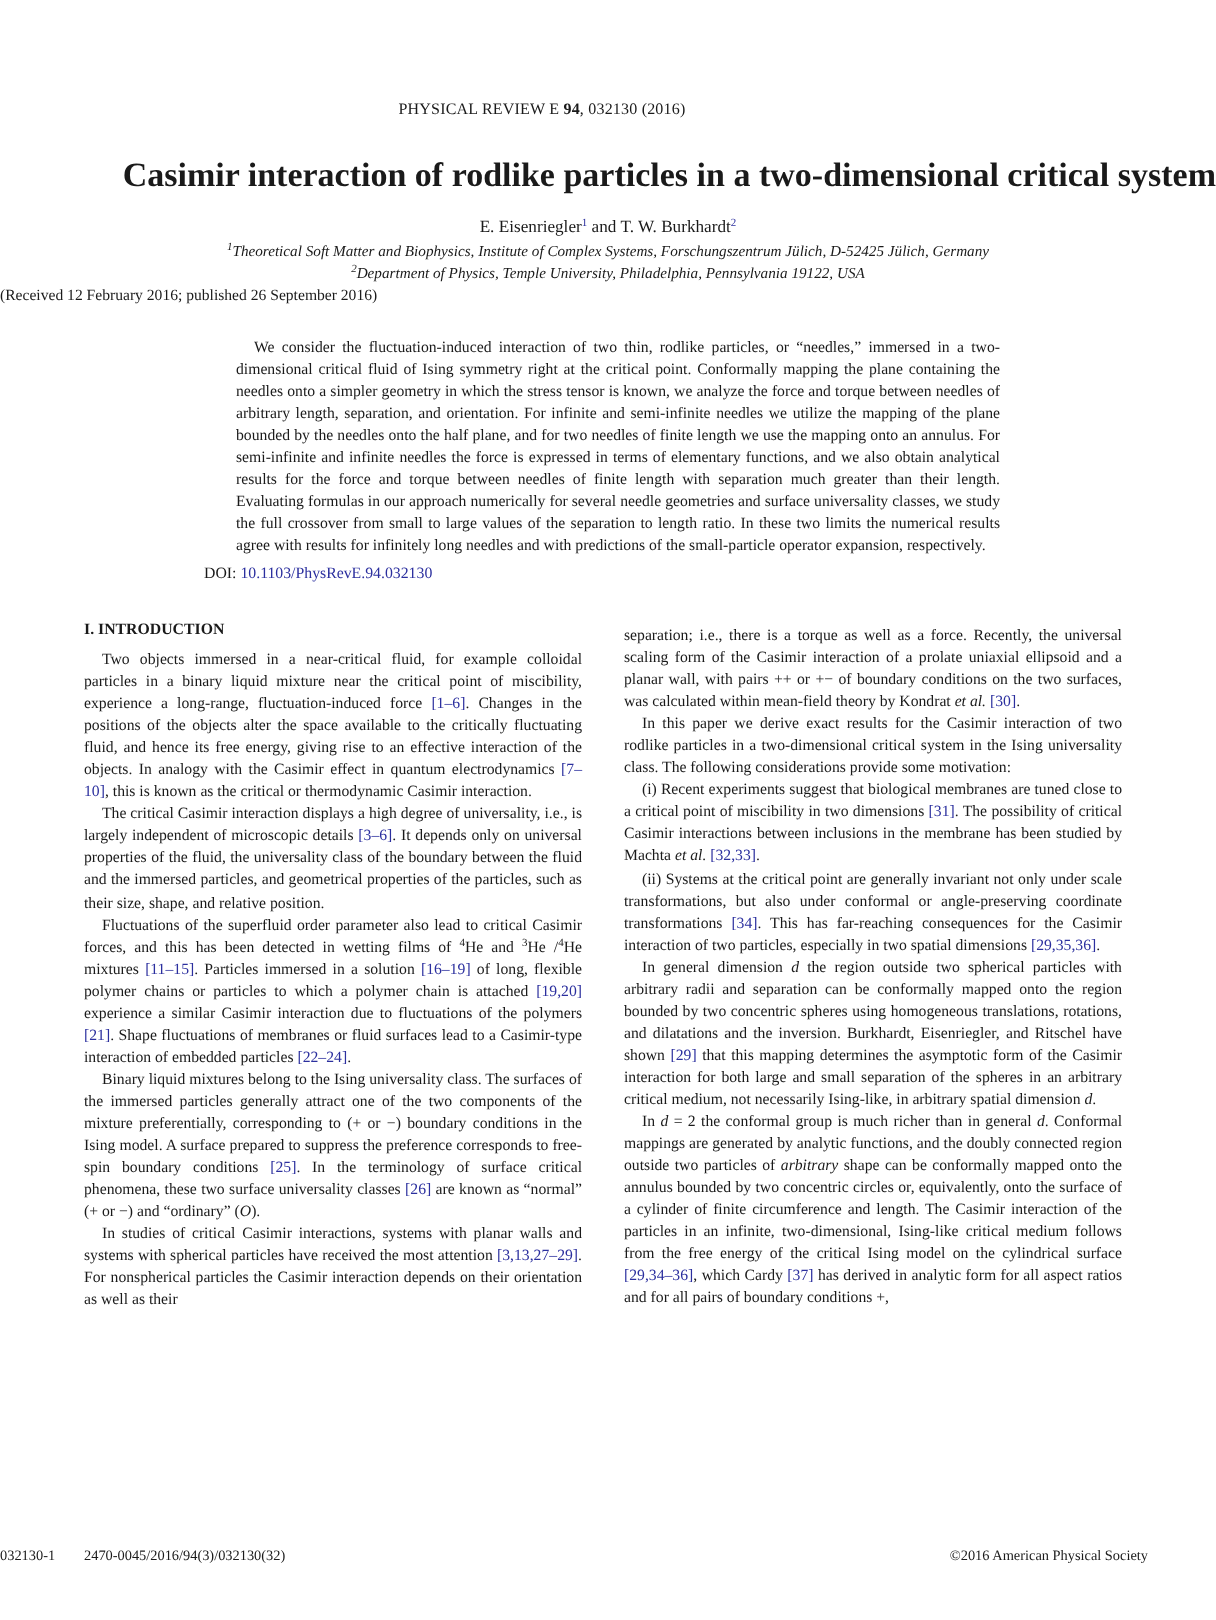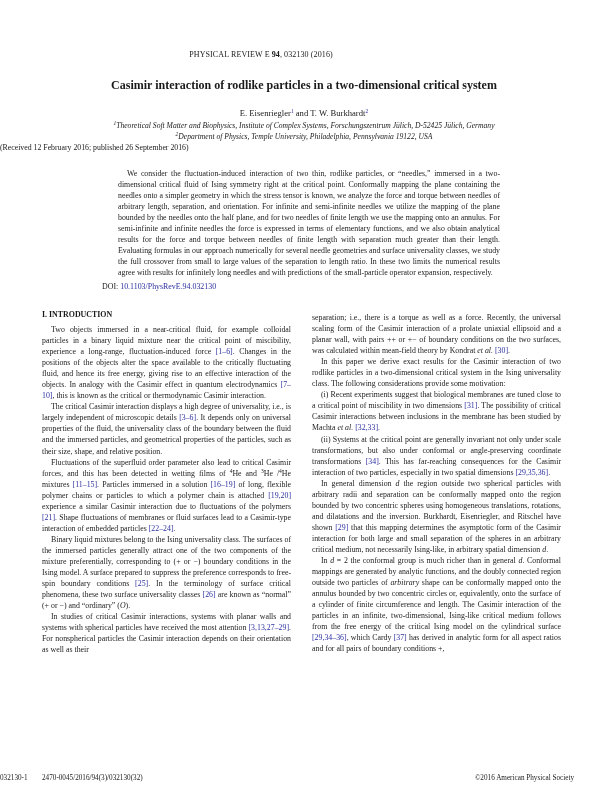--- a/index.html
+++ b/index.html
@@ -2,27 +2,27 @@
 <html><head>
 <meta charset="utf-8">
 <style>
   html, body { margin: 0; padding: 0; background: #ffffff; }
   body {
     width: 608px; height: 810px; position: relative; overflow: hidden;
     font-family: "Liberation Serif", "DejaVu Serif", serif;
     color: #1a1a1a;
   }
   .journal {
-    position: absolute; top: 50px; left: 0; width: 522px;
+    position: absolute; top: 50px; left: 10px; width: 522px;
     text-align: center; font-size: 8px; letter-spacing: 0.1px;
   }
   .journal b { font-weight: bold; }
   .title {
     position: absolute; top: 78px; left: 0; width: 608px;
-    text-align: center; font-size: 12px; font-weight: bold;
+    text-align: right; font-size: 17px; font-weight: bold;
   }
   .authors {
     position: absolute; top: 108px; left: 0; width: 608px;
     text-align: center; font-size: 8.6px;
   }
   .aff {
     position: absolute; left: 0; width: 608px; text-align: center;
     font-size: 7.6px; font-style: italic;
   }
   .aff1 { top: 121px; }

